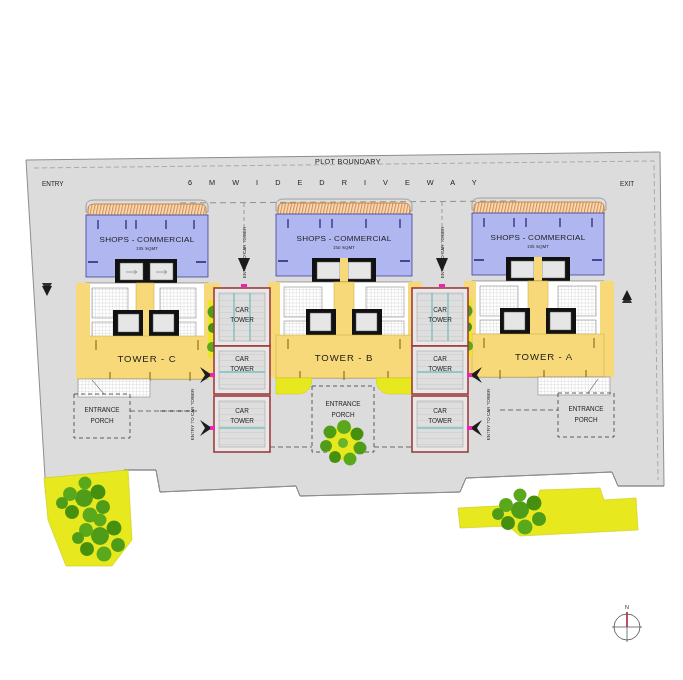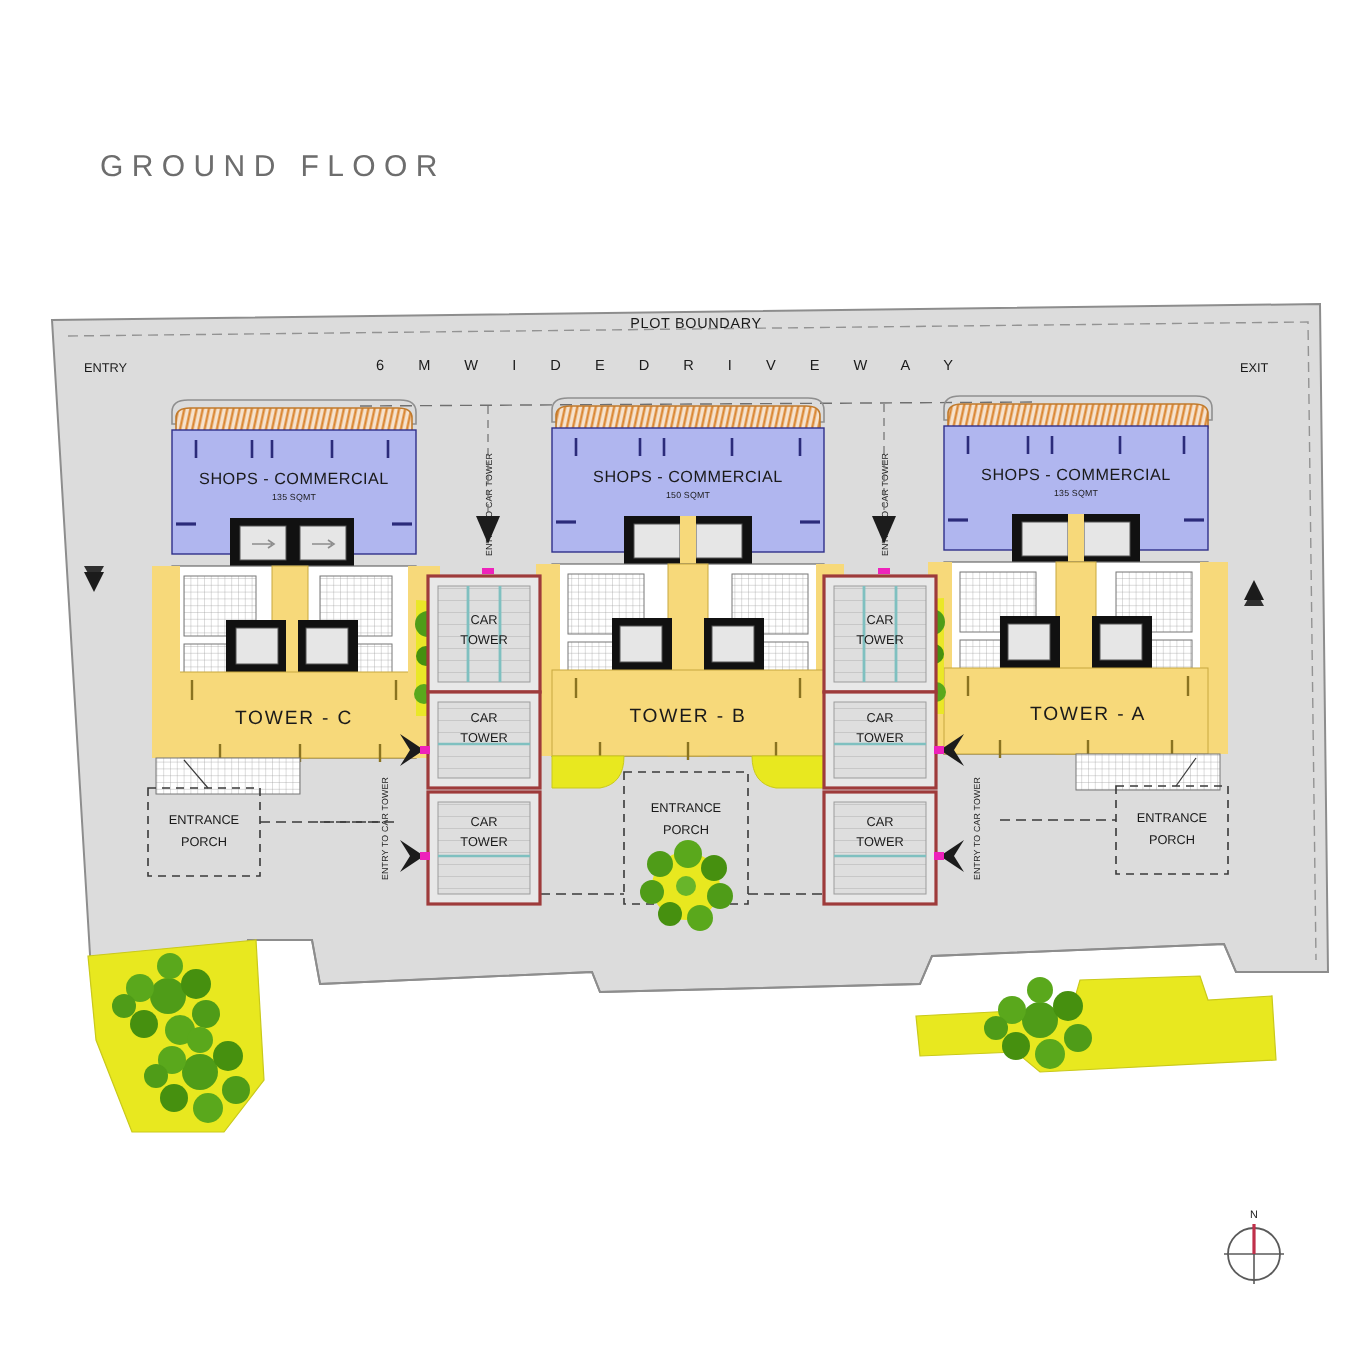--- a/index.html
+++ b/index.html
@@ -40,21 +40,20 @@
   .t-tower  { font-size: 9.6px; letter-spacing: .9px; }
   .t-spaced { font-size: 7.3px; letter-spacing: 7.5px; }
   .t-plot   { font-size: 7.2px; letter-spacing: .35px; }
   .ctr { text-anchor: middle; }
 </style>
 </head>
 <body>
 
 <div id="root">
 
-  <div id="page-title">GROUND FLOOR</div>
 
   <svg id="plan-svg" viewBox="0 0 683 680">
     <defs>
 
       <pattern id="hatchOrange" patternUnits="userSpaceOnUse" width="3" height="6" patternTransform="rotate(12)">
         <rect width="3" height="6" fill="#f6e2cd"></rect>
         <line x1="0.7" y1="0" x2="0.7" y2="6" stroke="#d9822b" stroke-width="1.1"></line>
       </pattern>
 
       <pattern id="stairGrid" patternUnits="userSpaceOnUse" width="3.4" height="3.4">

